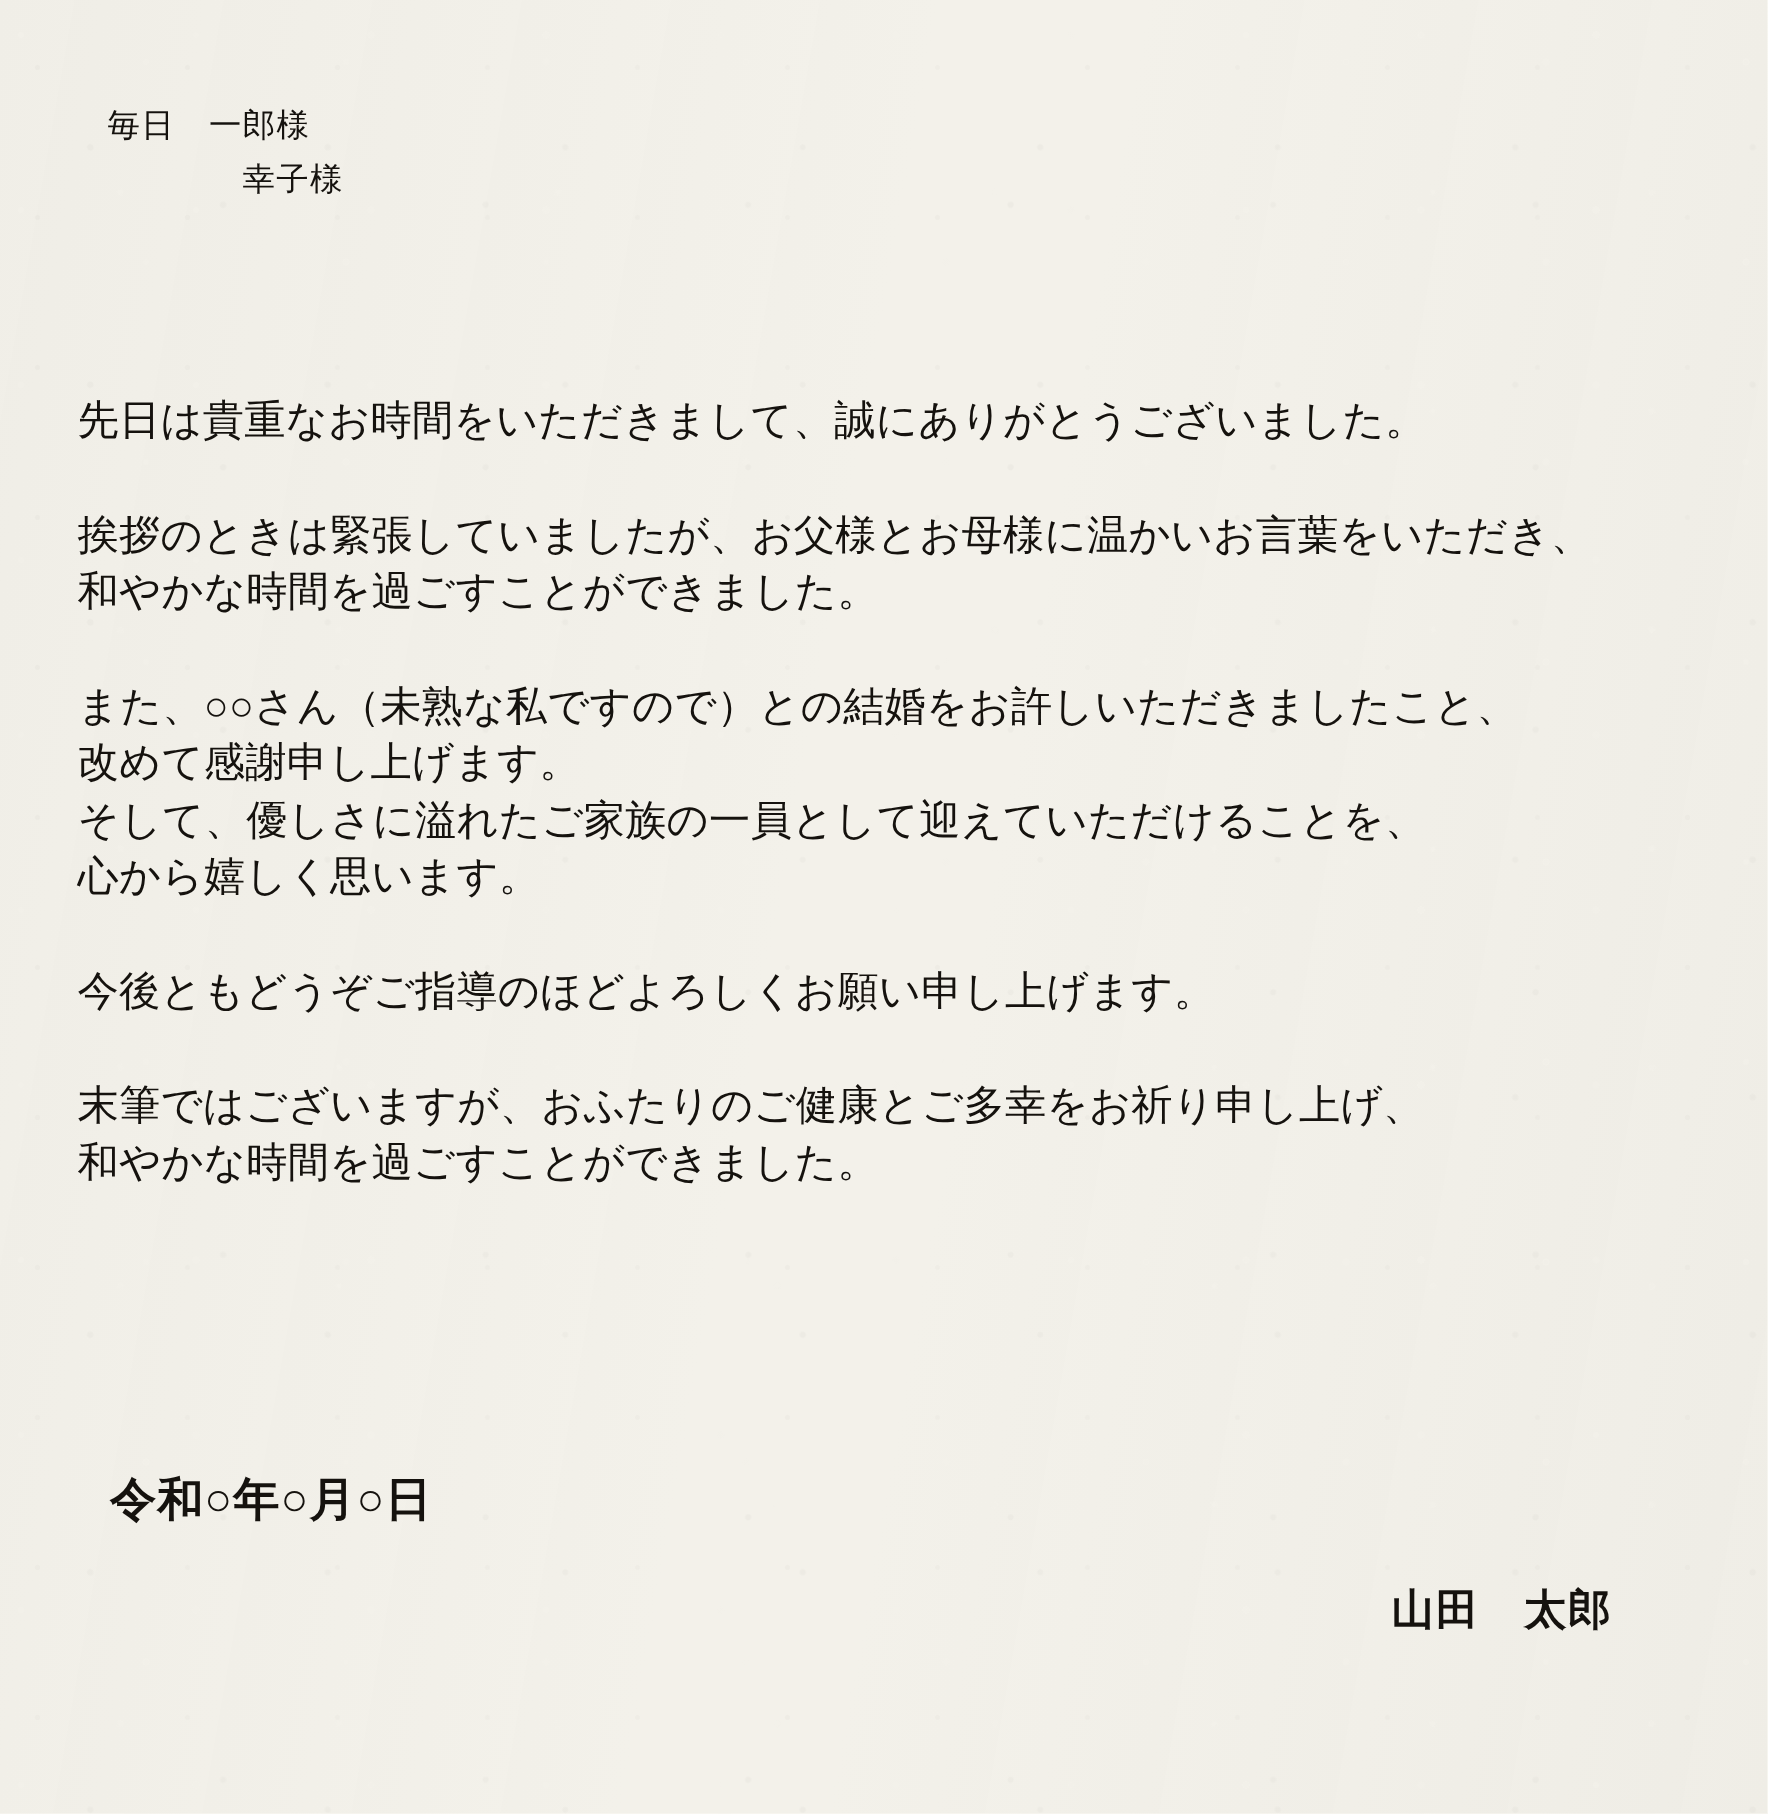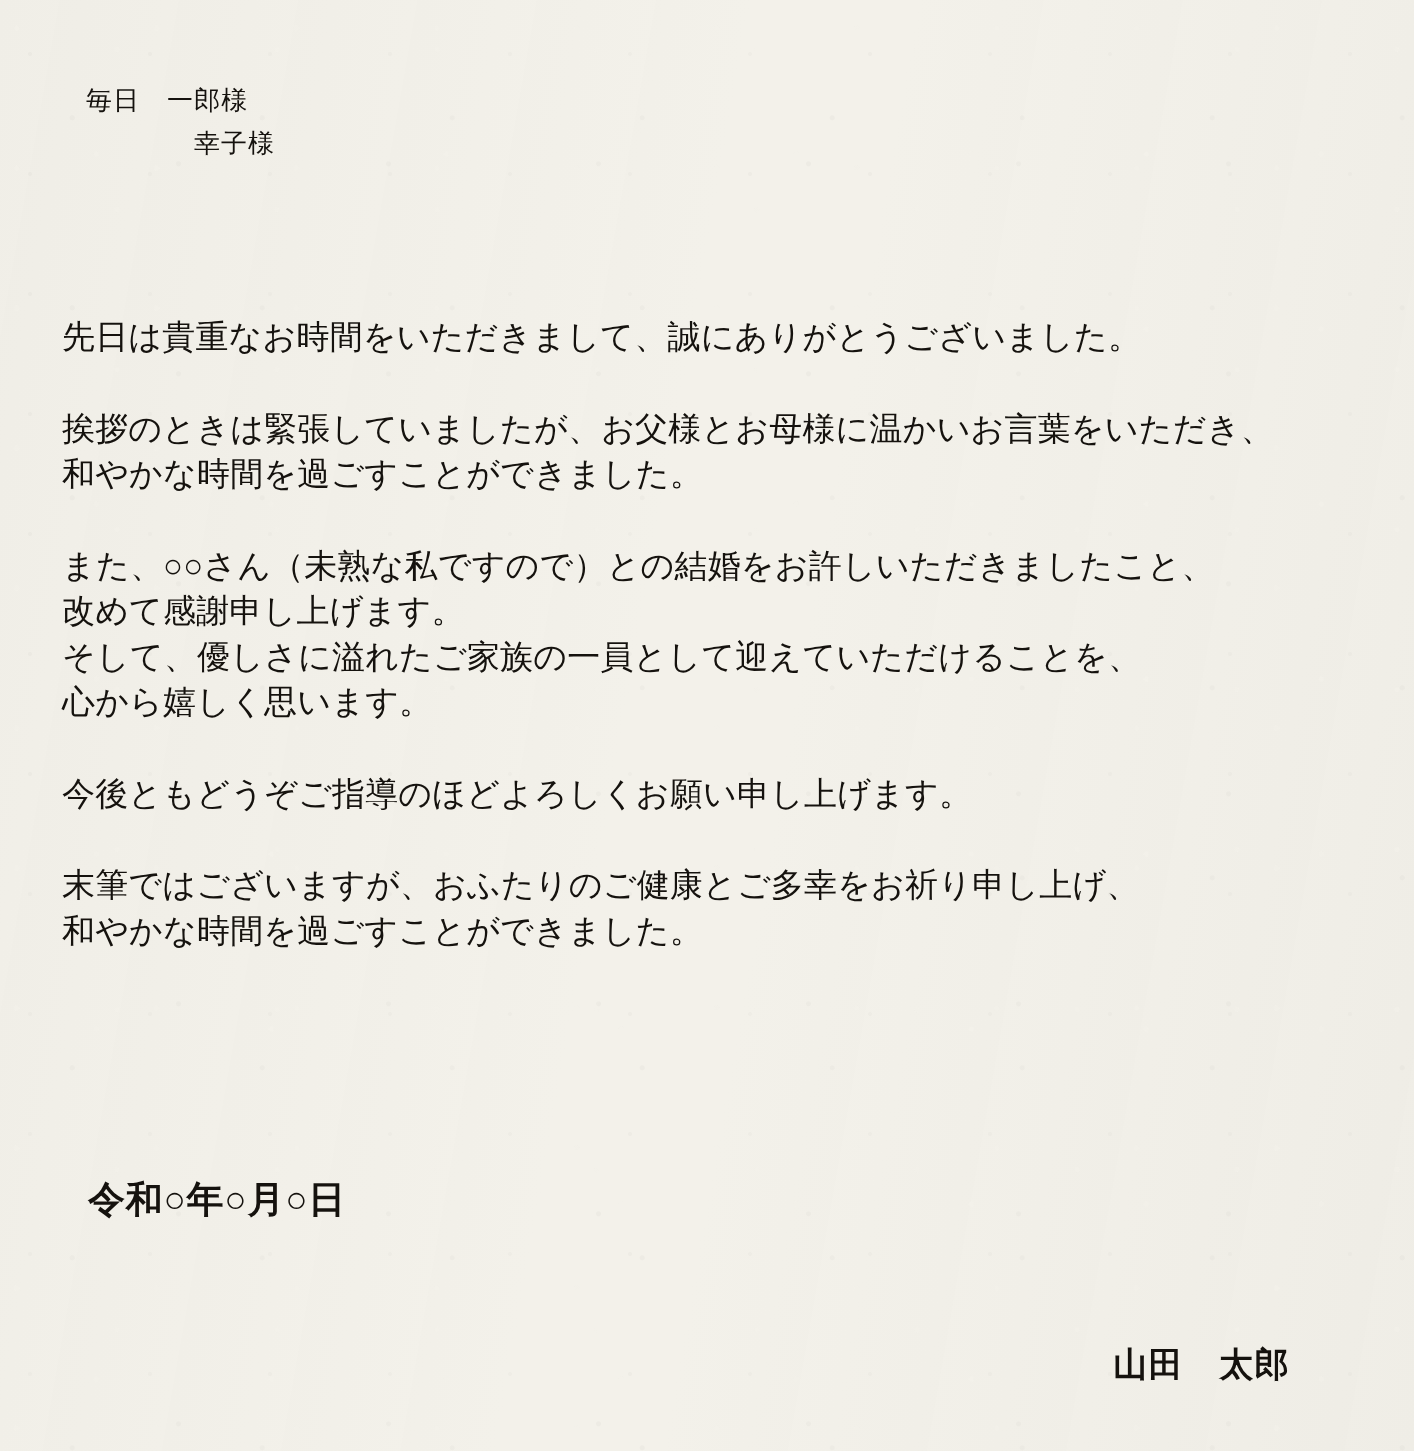--- a/index.html
+++ b/index.html
@@ -80,21 +80,21 @@
   .date-line {
     font-size: 37px;
     font-weight: 700;
     letter-spacing: 0.02em;
     white-space: pre;
     margin: 0;
   }
   .signature-block {
     position: absolute;
     right: 124px;
-    top: 1342px;
+    top: 1265px;
     text-align: center;
   }
   .signature-line {
     font-size: 34px;
     font-weight: 700;
     letter-spacing: 0.04em;
     white-space: pre;
     margin: 0;
   }
 </style>

